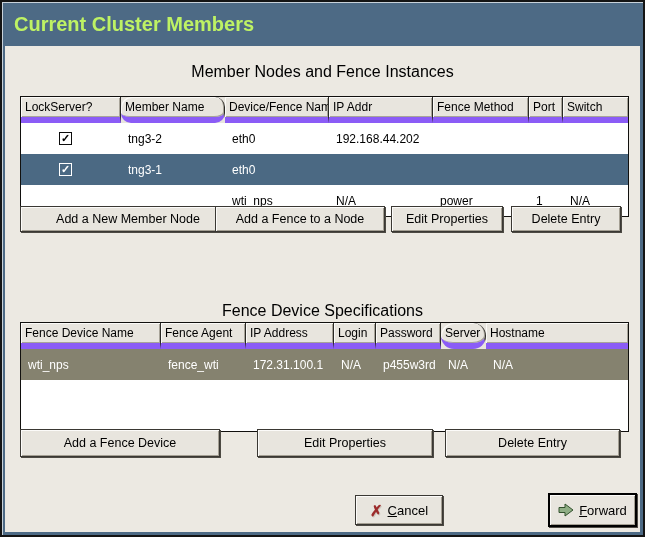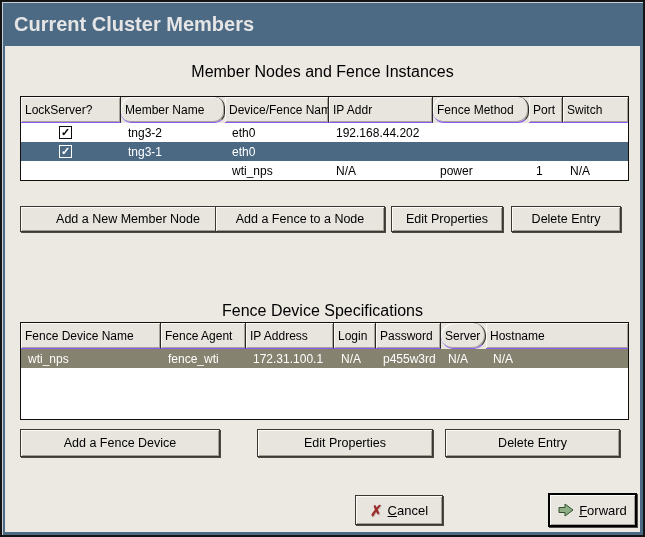--- a/index.html
+++ b/index.html
@@ -1,39 +1,39 @@
 <!DOCTYPE html>
 <html><head>
 <meta charset="utf-8">
 <style>
   html,body{margin:0;padding:0;background:#ece9e2;font-family:"Liberation Sans",sans-serif;}
   .window{position:relative;width:645px;height:537px;box-sizing:border-box;
           border:2px solid #141414;background:#4d6a85;overflow:hidden;
           box-shadow:inset 1px 1px 0 #c8d2da;}
   .titlebar{height:44px;display:flex;align-items:center;padding-left:12px;
-            color:#e5e5e5;font-size:20px;font-weight:bold;}
+            color:#bef264;font-size:20px;font-weight:bold;}
   .content{position:absolute;left:3px;right:3px;top:44px;bottom:3px;background:#ece9e2;}
 
   .caption{position:absolute;left:0;right:0;text-align:center;font-size:16px;color:#000;}
   #cap1{top:17px;}
   #cap2{top:256px;}
 
   .tbl{position:absolute;width:607px;left:15px;background:#ffffff;border:1px solid #11100e;}
   #member-table{top:50px;}
   #fence-table{top:276px;}
   .thead{display:flex;background:#e8e5de;}
   .th{box-sizing:border-box;height:26px;display:flex;align-items:center;padding:0 4px;
-      font-size:12px;color:#000;border-right:1px solid #2a2925;border-bottom:1px solid #8b5cf6;
+      font-size:12px;color:#000;border-right:1px solid #2a2925;border-bottom:6px solid #8b5cf6;
       box-shadow:inset 1px 1px 0 #fbfaf7,inset -1px -1px 0 #a8a499;white-space:nowrap;overflow:hidden;}
   .th:last-child{border-right:none;}
-  .trow{display:flex;height:19px;align-items:center;font-size:12px;background:#ffffff;color:#000;}
+  .trow{display:flex;height:31px;align-items:center;font-size:12px;background:#ffffff;color:#000;}
   .trow.sel-active{background:#4b6983;color:#ffffff;}
   .trow.sel-inactive{background:#85826f;color:#ffffff;}
   .td{box-sizing:border-box;padding:0 7px;white-space:nowrap;overflow:hidden;}
-  .c0{width:100px;}.c1{width:104px;border-radius:10px;}.c2{width:104px;}.c3{width:104px;}.c4{width:96px;border-radius:11px;}.c5{width:34px;}.c6{flex:1;}
+  .c0{width:100px;}.c1{width:104px;border-radius:10px;}.c2{width:104px;}.c3{width:104px;}.c4{width:96px;}.c5{width:34px;}.c6{flex:1;}
   .f0{width:140px;}.f1{width:85px;}.f2{width:88px;}.f3{width:42px;}.f4{width:65px;}.f5{width:45px;border-radius:13px;}.f6{flex:1;}
   .filler{height:51px;background:#ffffff;}
 
   .cb{width:13px;height:13px;box-sizing:border-box;border:1px solid #0c0c0c;background:#fff;
       margin-left:38px;display:flex;align-items:center;justify-content:center;
       font-size:11px;line-height:1;color:#000;}
   .cb::after{content:"✓";font-weight:bold;}
   .sel-active .cb{border-color:#fff;background:transparent;color:#fff;}
 
   .gbtn{position:absolute;box-sizing:border-box;height:26px;background:#e8e5de;

